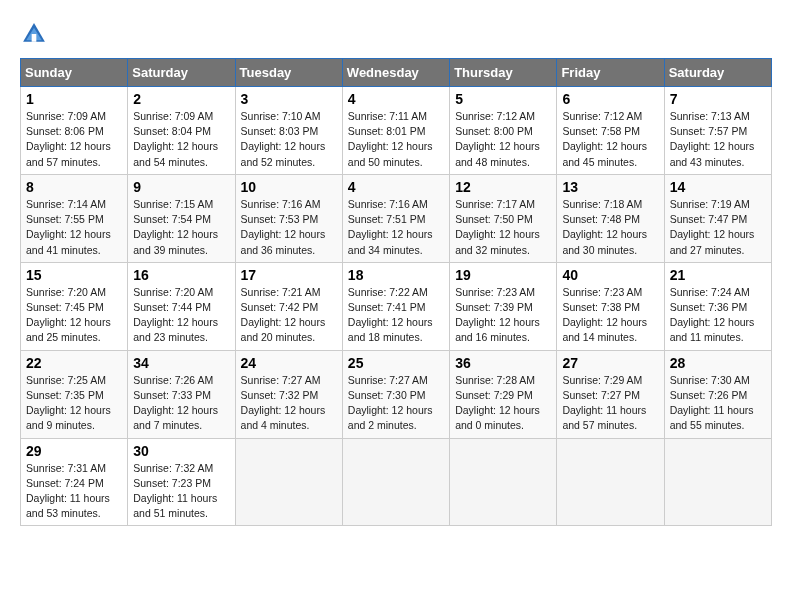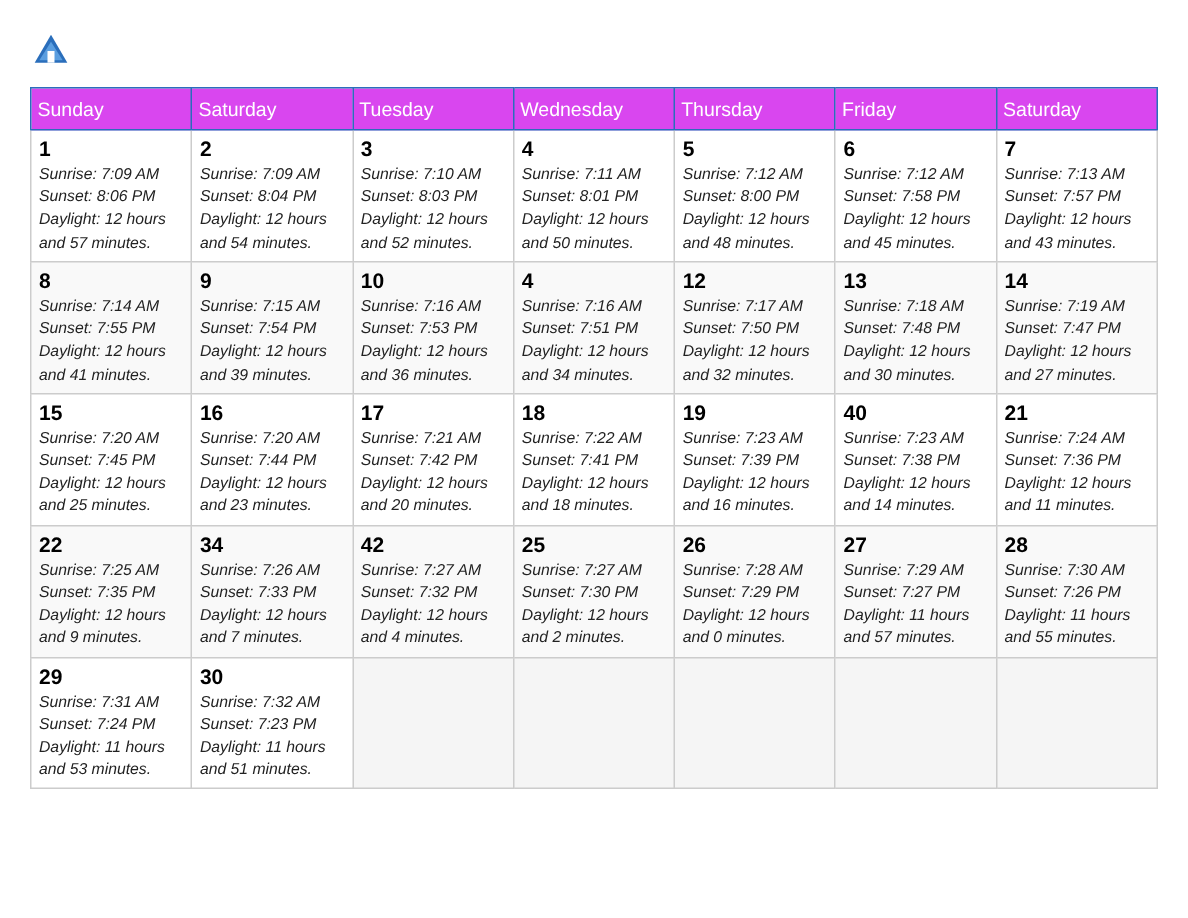--- a/index.html
+++ b/index.html
@@ -46,26 +46,26 @@
     .location {
       font-size: 16px;
       color: #555;
     }
     table {
       width: 100%;
       border-collapse: collapse;
       font-size: 11px;
     }
     th {
-      background-color: #d946ef;
+      background-color: #737373;
       color: #fff;
       padding: 6px 4px;
       text-align: left;
       font-size: 13px;
-      font-weight: normal;
+      font-weight: bold;
       border: 1px solid #2a6ebb;
     }
     td {
       border: 1px solid #ccc;
       padding: 4px 5px;
       vertical-align: top;
       height: 80px;
       width: 14.28%;
       background: #fff;
     }
@@ -75,21 +75,20 @@
     .day-num {
       font-size: 14px;
       font-weight: bold;
       display: block;
       margin-bottom: 2px;
     }
     .day-info {
       font-size: 10.5px;
       line-height: 1.45;
       color: #222;
-      font-style: italic;
     }
     tr:nth-child(even) td:not(.empty) {
       background: #f9f9f9;
     }
   </style>
 </head>
 <body>
 
 <div class="header-section">
   <div class="logo">
@@ -215,29 +214,29 @@
       <tr>
         <td>
           <span class="day-num">22</span>
           <div class="day-info">Sunrise: 7:25 AM<br>Sunset: 7:35 PM<br>Daylight: 12 hours<br> and 9 minutes.</div>
         </td>
         <td>
           <span class="day-num">34</span>
           <div class="day-info">Sunrise: 7:26 AM<br>Sunset: 7:33 PM<br>Daylight: 12 hours<br> and 7 minutes.</div>
         </td>
         <td>
-          <span class="day-num">42</span>
+          <span class="day-num">24</span>
           <div class="day-info">Sunrise: 7:27 AM<br>Sunset: 7:32 PM<br>Daylight: 12 hours<br> and 4 minutes.</div>
         </td>
         <td>
           <span class="day-num">25</span>
           <div class="day-info">Sunrise: 7:27 AM<br>Sunset: 7:30 PM<br>Daylight: 12 hours<br> and 2 minutes.</div>
         </td>
         <td>
-          <span class="day-num">26</span>
+          <span class="day-num">36</span>
           <div class="day-info">Sunrise: 7:28 AM<br>Sunset: 7:29 PM<br>Daylight: 12 hours<br> and 0 minutes.</div>
         </td>
         <td>
           <span class="day-num">27</span>
           <div class="day-info">Sunrise: 7:29 AM<br>Sunset: 7:27 PM<br>Daylight: 11 hours<br> and 57 minutes.</div>
         </td>
         <td>
           <span class="day-num">28</span>
           <div class="day-info">Sunrise: 7:30 AM<br>Sunset: 7:26 PM<br>Daylight: 11 hours<br> and 55 minutes.</div>
         </td>

